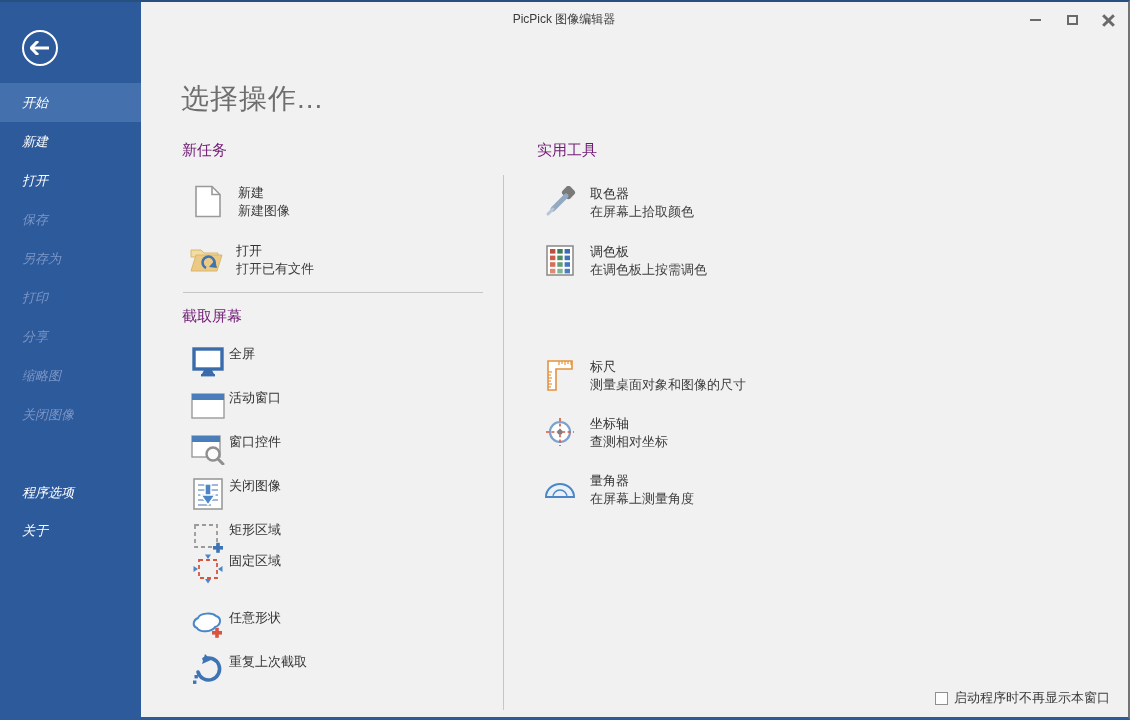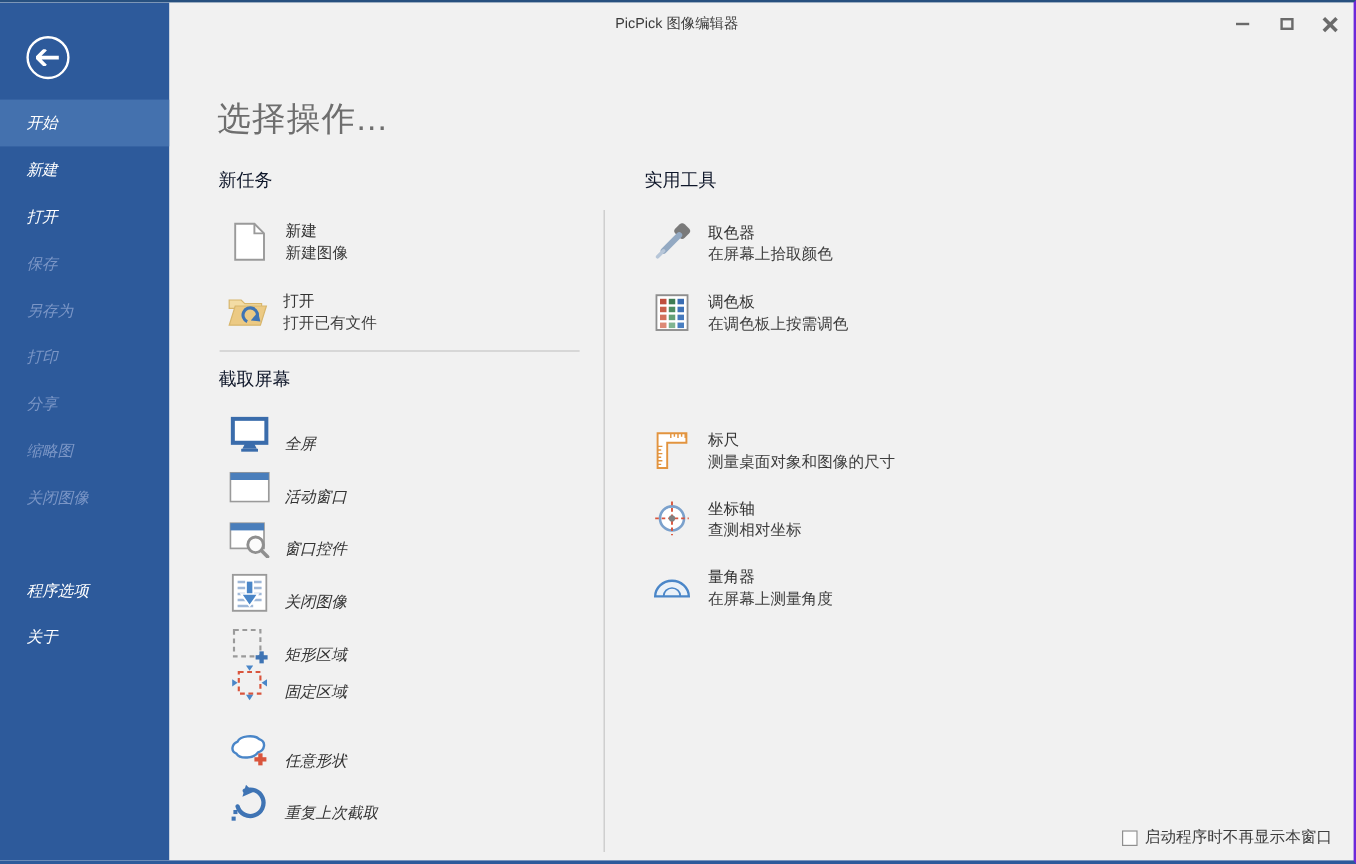--- a/index.html
+++ b/index.html
@@ -1,21 +1,21 @@
 <!DOCTYPE html>
 <html><head>
 <meta charset="utf-8">
 <style>
   * { margin:0; padding:0; box-sizing:border-box; }
   html,body { width:1130px; height:720px; }
   body { font-family:"Liberation Sans","DejaVu Sans",sans-serif; }
   #window {
     position:relative; width:1130px; height:720px; overflow:hidden;
     background:#f1f1f1;
-    border-top:2px solid #27507f; border-right:2px solid #6d28d9; border-bottom:3px solid #2d5a9b;
+    border-top:2px solid #27507f; border-right:2px solid #737373; border-bottom:3px solid #2d5a9b;
   }
   
   #sidebar { position:absolute; left:0; top:0; width:141px; height:100%; background:#2d5a9b; }
   #back-btn {
     position:absolute; left:22px; top:28px; width:36px; height:36px; border:2px solid #fff;
     border-radius:50%; cursor:pointer; display:flex; align-items:center; justify-content:center;
   }
   #back-btn svg { display:block; }
   .nav-item {
     position:absolute; left:0; width:141px; height:39px; line-height:39px;
@@ -32,30 +32,30 @@
   #btn-min { right:78px; } #btn-max { right:41px; } #btn-close { right:5px; }
   .glyph-min { width:11px; height:2px; background:#6a6a6a; }
   .glyph-max { width:11px; height:10px; border:2px solid #6a6a6a; }
   .glyph-close { position:relative; width:12px; height:12px; }
   .glyph-close::before,.glyph-close::after {
     content:""; position:absolute; left:5px; top:-1px; width:3px; height:15px; background:#6a6a6a;
   }
   .glyph-close::before { transform:rotate(45deg); } .glyph-close::after { transform:rotate(-45deg); }
   
   #page-heading { position:absolute; left:181px; top:78px; font-size:28px; color:#6e6e6e; letter-spacing:1px; }
-  .section-header { position:absolute; font-size:15px; color:#0f172a; }
+  .section-header { position:absolute; font-size:15px; color:#701a75; }
   .h-divider { position:absolute; left:183px; top:290px; width:300px; height:1px; background:#c6c6c6; }
   .v-divider { position:absolute; left:503px; top:173px; width:1px; height:535px; background:#c6c6c6; }
   
   .action2 { position:absolute; display:flex; gap:13px; cursor:pointer; }
   .action2 .ic { width:34px; height:34px; display:flex; align-items:center; justify-content:center; flex:0 0 34px; }
   .action2 .txt .t { font-size:13px; color:#333333; line-height:18px; }
   .action2 .txt .s { font-size:13px; color:#3d3d3d; line-height:18px; }
   
-  .action1 { position:absolute; left:191px; display:flex; align-items:flex-end; gap:12px; height:34px; cursor:pointer;font-style:italic; }
+  .action1 { position:absolute; left:191px; display:flex; align-items:flex-start; gap:4px; height:34px; cursor:pointer; }
   .action1 .ic { width:34px; height:34px; display:flex; align-items:center; justify-content:center; flex:0 0 34px; }
   .action1 .t { font-size:13px; color:#333333; }
   
   #startup-check { position:absolute; right:18px; bottom:10px; display:flex; align-items:center; gap:6px; cursor:pointer; }
   #startup-check .box { width:13px; height:13px; border:1px solid #8f8f8f; background:#fdfdfd; }
   #startup-check .lbl { font-size:13px; color:#3d3d3d; }
 </style>
 </head>
 <body>
 

